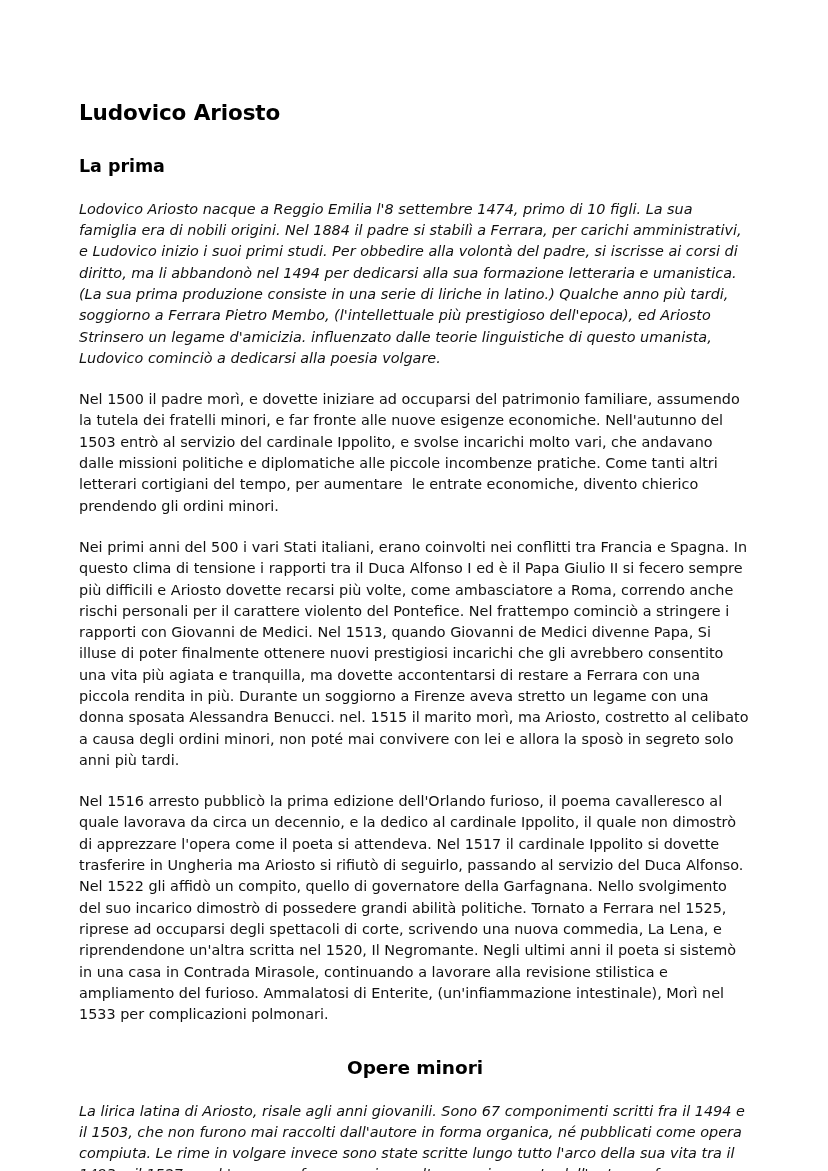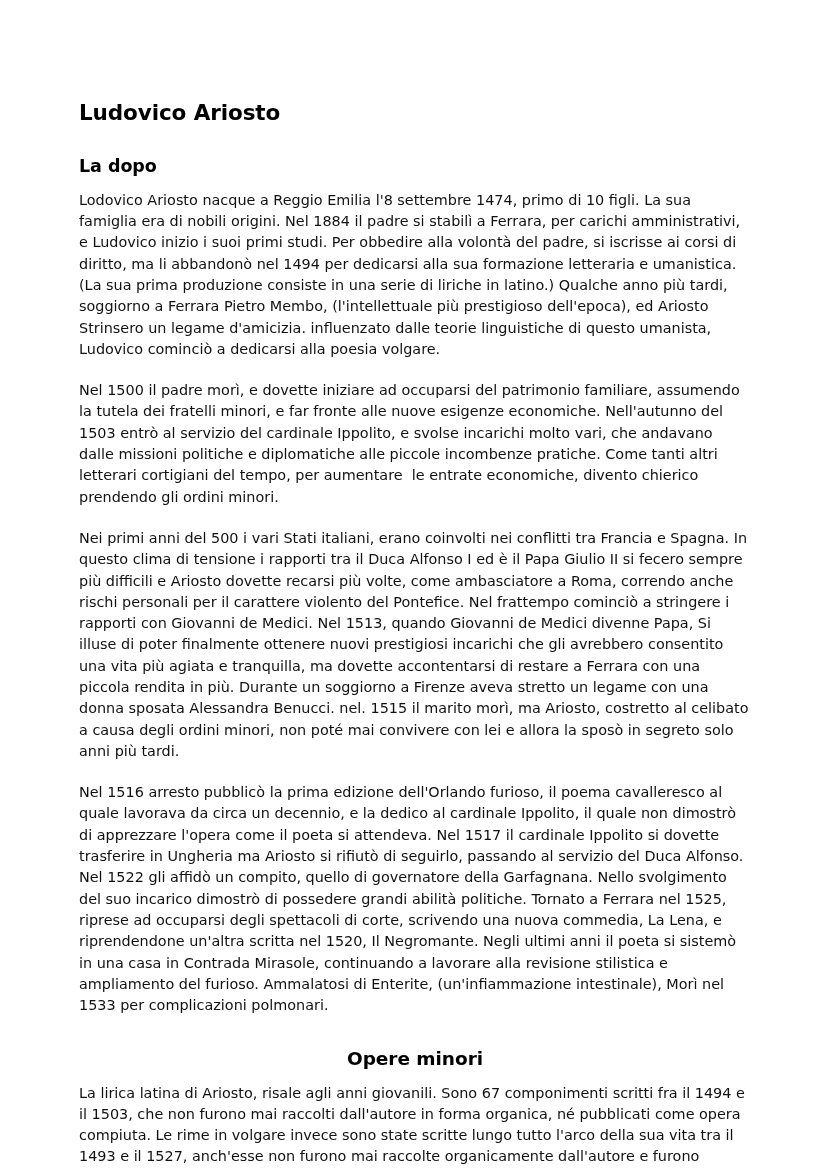--- a/index.html
+++ b/index.html
@@ -52,32 +52,33 @@
     font-size: 14.4px;
     line-height: 21.3px;
     margin: 20px 0 0 0;
     padding: 0;
     color: #111111;
     text-align: left;
     white-space: pre-wrap;
     word-spacing: 0px;
   }
   p.para.first-after-heading {
-    margin-top: 12px;
+    margin-top: 21px;
+    font-style: italic;
   }
 </style>
 </head>
 <body>
 
 <div class="page">
   <div class="doc-body">
 
     <h1 class="doc-title">Ludovico Ariosto</h1>
 
-    <h2 class="section-heading">La dopo</h2>
+    <h2 class="section-heading">La prima</h2>
 
     <p class="para first-after-heading">Lodovico Ariosto nacque a Reggio Emilia l'8 settembre 1474, primo di 10 figli. La sua famiglia era di nobili origini. Nel 1884 il padre si stabilì a Ferrara, per carichi amministrativi, e Ludovico inizio i suoi primi studi. Per obbedire alla volontà del padre, si iscrisse ai corsi di diritto, ma li abbandonò nel 1494 per dedicarsi alla sua formazione letteraria e umanistica. (La sua prima produzione consiste in una serie di liriche in latino.) Qualche anno più tardi, soggiorno a Ferrara Pietro Membo, (l'intellettuale più prestigioso dell'epoca), ed Ariosto Strinsero un legame d'amicizia. influenzato dalle teorie linguistiche di questo umanista, Ludovico cominciò a dedicarsi alla poesia volgare.</p>
 
     <p class="para">Nel 1500 il padre morì, e dovette iniziare ad occuparsi del patrimonio familiare, assumendo la tutela dei fratelli minori, e far fronte alle nuove esigenze economiche. Nell'autunno del 1503 entrò al servizio del cardinale Ippolito, e svolse incarichi molto vari, che andavano dalle missioni politiche e diplomatiche alle piccole incombenze pratiche. Come tanti altri letterari cortigiani del tempo, per aumentare  le entrate economiche, divento chierico prendendo gli ordini minori.</p>
 
     <p class="para">Nei primi anni del 500 i vari Stati italiani, erano coinvolti nei conflitti tra Francia e Spagna. In questo clima di tensione i rapporti tra il Duca Alfonso I ed è il Papa Giulio II si fecero sempre più difficili e Ariosto dovette recarsi più volte, come ambasciatore a Roma, correndo anche rischi personali per il carattere violento del Pontefice. Nel frattempo cominciò a stringere i rapporti con Giovanni de Medici. Nel 1513, quando Giovanni de Medici divenne Papa, Si illuse di poter finalmente ottenere nuovi prestigiosi incarichi che gli avrebbero consentito una vita più agiata e tranquilla, ma dovette accontentarsi di restare a Ferrara con una piccola rendita in più. Durante un soggiorno a Firenze aveva stretto un legame con una donna sposata Alessandra Benucci. nel. 1515 il marito morì, ma Ariosto, costretto al celibato a causa degli ordini minori, non poté mai convivere con lei e allora la sposò in segreto solo anni più tardi.</p>
 
     <p class="para">Nel 1516 arresto pubblicò la prima edizione dell'Orlando furioso, il poema cavalleresco al quale lavorava da circa un decennio, e la dedico al cardinale Ippolito, il quale non dimostrò di apprezzare l'opera come il poeta si attendeva. Nel 1517 il cardinale Ippolito si dovette trasferire in Ungheria ma Ariosto si rifiutò di seguirlo, passando al servizio del Duca Alfonso. Nel 1522 gli affidò un compito, quello di governatore della Garfagnana. Nello svolgimento del suo incarico dimostrò di possedere grandi abilità politiche. Tornato a Ferrara nel 1525, riprese ad occuparsi degli spettacoli di corte, scrivendo una nuova commedia, La Lena, e riprendendone un'altra scritta nel 1520, Il Negromante. Negli ultimi anni il poeta si sistemò in una casa in Contrada Mirasole, continuando a lavorare alla revisione stilistica e ampliamento del furioso. Ammalatosi di Enterite, (un'infiammazione intestinale), Morì nel 1533 per complicazioni polmonari.</p>
 
     <h2 class="section-heading opere">Opere minori</h2>

